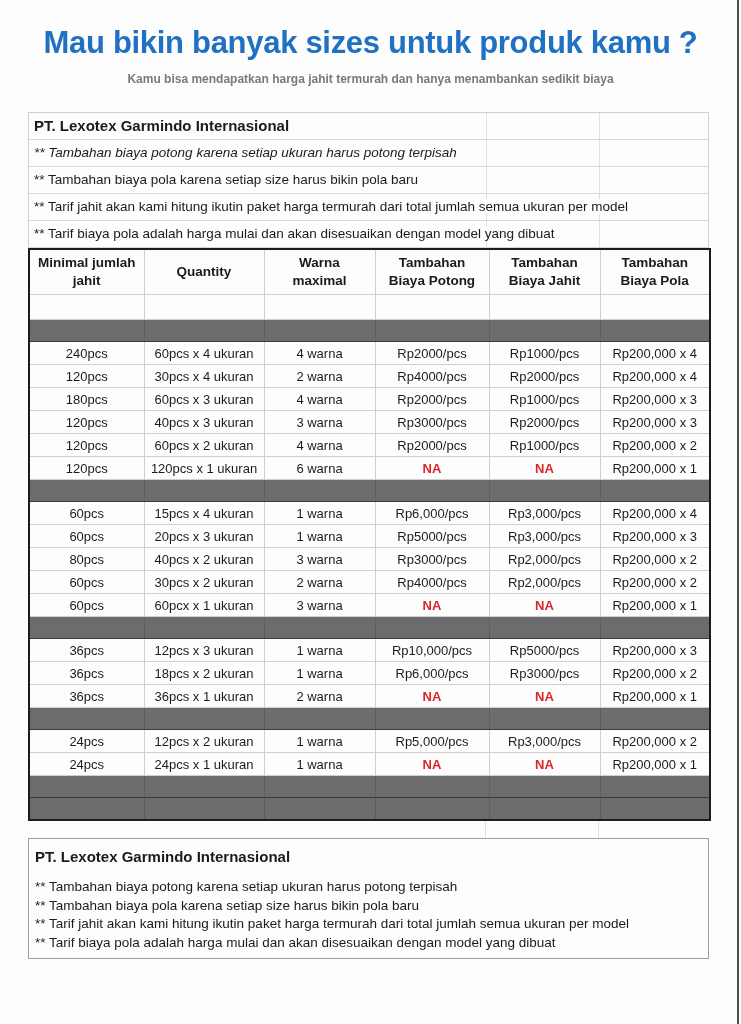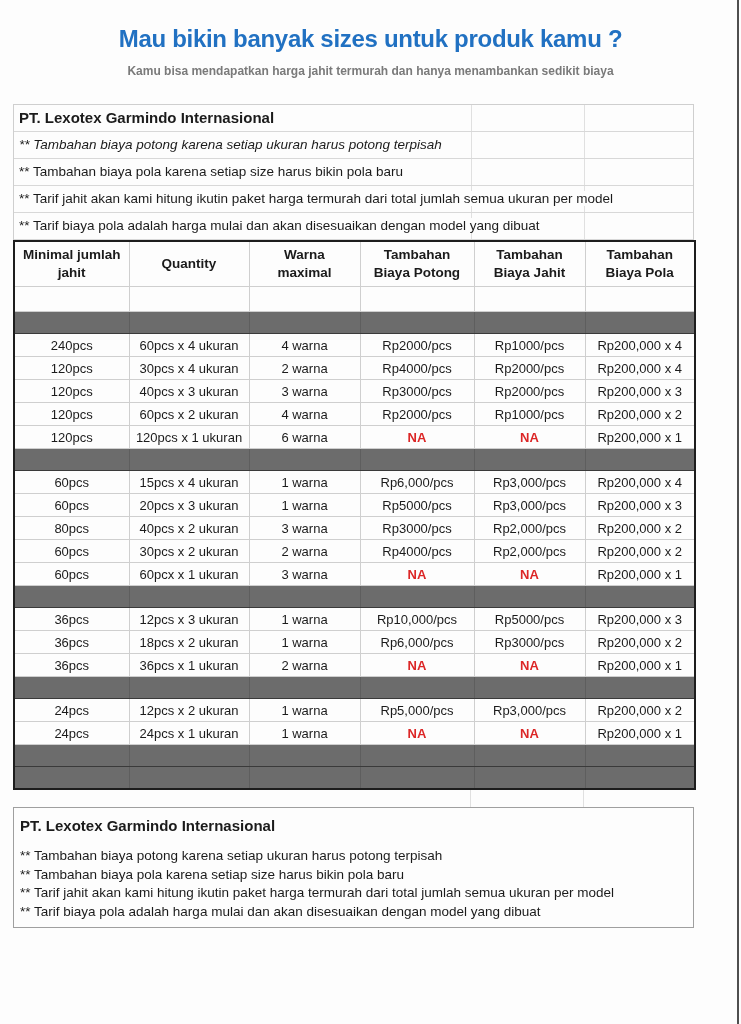--- a/index.html
+++ b/index.html
@@ -3,29 +3,29 @@
 <meta charset="utf-8">
 <style>
   html,body{margin:0;padding:0;}
   body{
     width:741px;height:1024px;position:relative;overflow:hidden;
     background:#fdfdfd;color:#1b1b1b;
     font-family:"Liberation Sans","DejaVu Sans",sans-serif;
   }
   .page-title{
     margin:25px 8px 0;text-align:center;
-    font-size:24px;font-weight:bold;letter-spacing:-0.3px;
+    font-size:31px;font-weight:bold;letter-spacing:-0.3px;
     color:var(--title-blue,#2171c2);
   }
   .page-subtitle{
     margin-top:11px;text-align:center;
     font-size:12px;font-weight:bold;
     color:var(--subtitle-gray,#7a7a7a);
   }
-  .content{margin:26px 0 0 13px;width:681px;}
+  .content{margin:26px 0 0 28px;width:681px;}
 
   
   .info-block{position:relative;border:1px solid #cfcfcf;border-bottom:none;}
   .ib-row{
     position:relative;z-index:1;height:26px;line-height:26px;
     border-bottom:1px solid #d8d8d8;padding-left:5px;
     font-size:13.5px;white-space:nowrap;background:transparent;
   }
   .ib-row .txt{background:#fdfdfd;padding-right:5px;}
   .ib-row.company{font-weight:bold;font-size:15px;}
@@ -131,20 +131,28 @@
         </tr>
         <tr class="data">
           <td>120pcs</td>
           <td>30pcs x 4 ukuran</td>
           <td>2 warna</td>
           <td>Rp4000/pcs</td>
           <td>Rp2000/pcs</td>
           <td>Rp200,000 x 4</td>
         </tr>
         <tr class="data">
+          <td>180pcs</td>
+          <td>60pcs x 3 ukuran</td>
+          <td>4 warna</td>
+          <td>Rp2000/pcs</td>
+          <td>Rp1000/pcs</td>
+          <td>Rp200,000 x 3</td>
+        </tr>
+        <tr class="data">
           <td>120pcs</td>
           <td>40pcs x 3 ukuran</td>
           <td>3 warna</td>
           <td>Rp3000/pcs</td>
           <td>Rp2000/pcs</td>
           <td>Rp200,000 x 3</td>
         </tr>
         <tr class="data">
           <td>120pcs</td>
           <td>60pcs x 2 ukuran</td>

